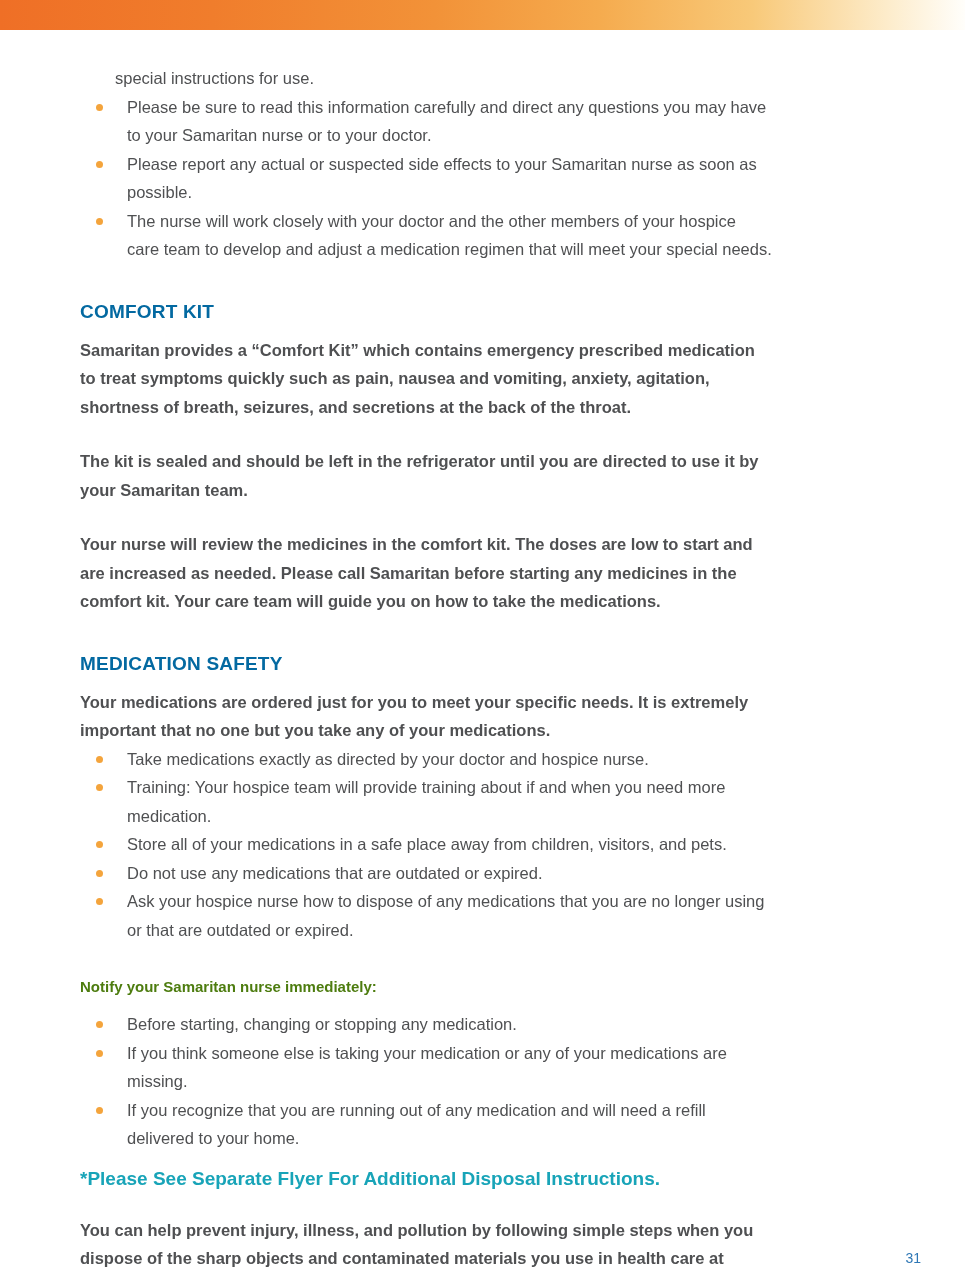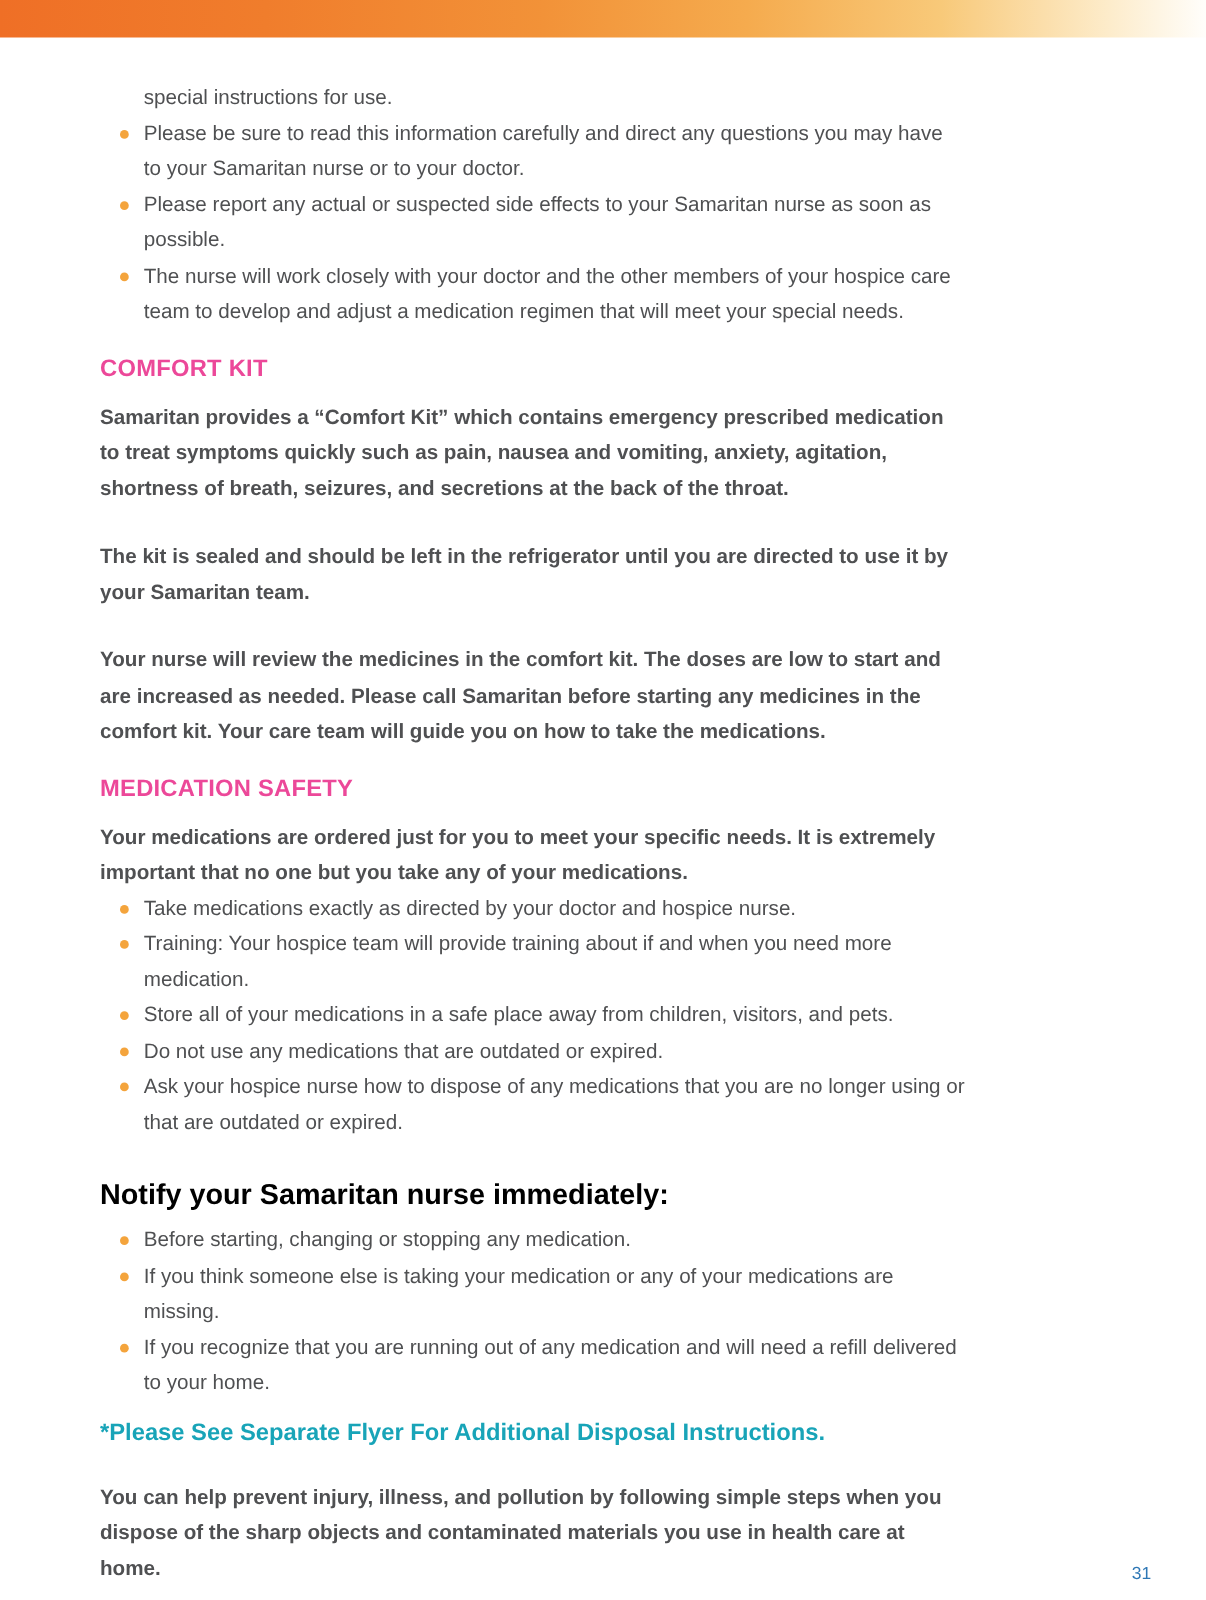--- a/index.html
+++ b/index.html
@@ -42,34 +42,34 @@
     align-items:flex-start;
     padding-left:16px;
   }
   .dot{
     flex:0 0 auto;
     width:7px;height:7px;
     border-radius:50%;
     background:#f4a43c;
     margin:11px 12px 0 0;
   }
-  .bt{flex:1 1 auto;}
+  .bt{flex:1 1 auto;margin-left:12px;}
   h2.sec{
     font-size:19px;
     line-height:24px;
     font-weight:bold;
-    color:#ec4899;
+    color:#0369a1;
     letter-spacing:.2px;
-    margin:20px 0 12px 0;
+    margin:36px 0 12px 0;
   }
   h3.notify{
-    font-size:23px;
+    font-size:15px;
     line-height:24px;
     font-weight:bold;
-    color:#000000;
+    color:#4d7c0f;
     margin:31px 0 11px 0;
   }
   p.body{
     margin:0 0 26px 0;
     font-weight:bold;
   }
   p.body.tight{margin-bottom:0;}
   .note{
     font-size:19px;
     font-weight:bold;

